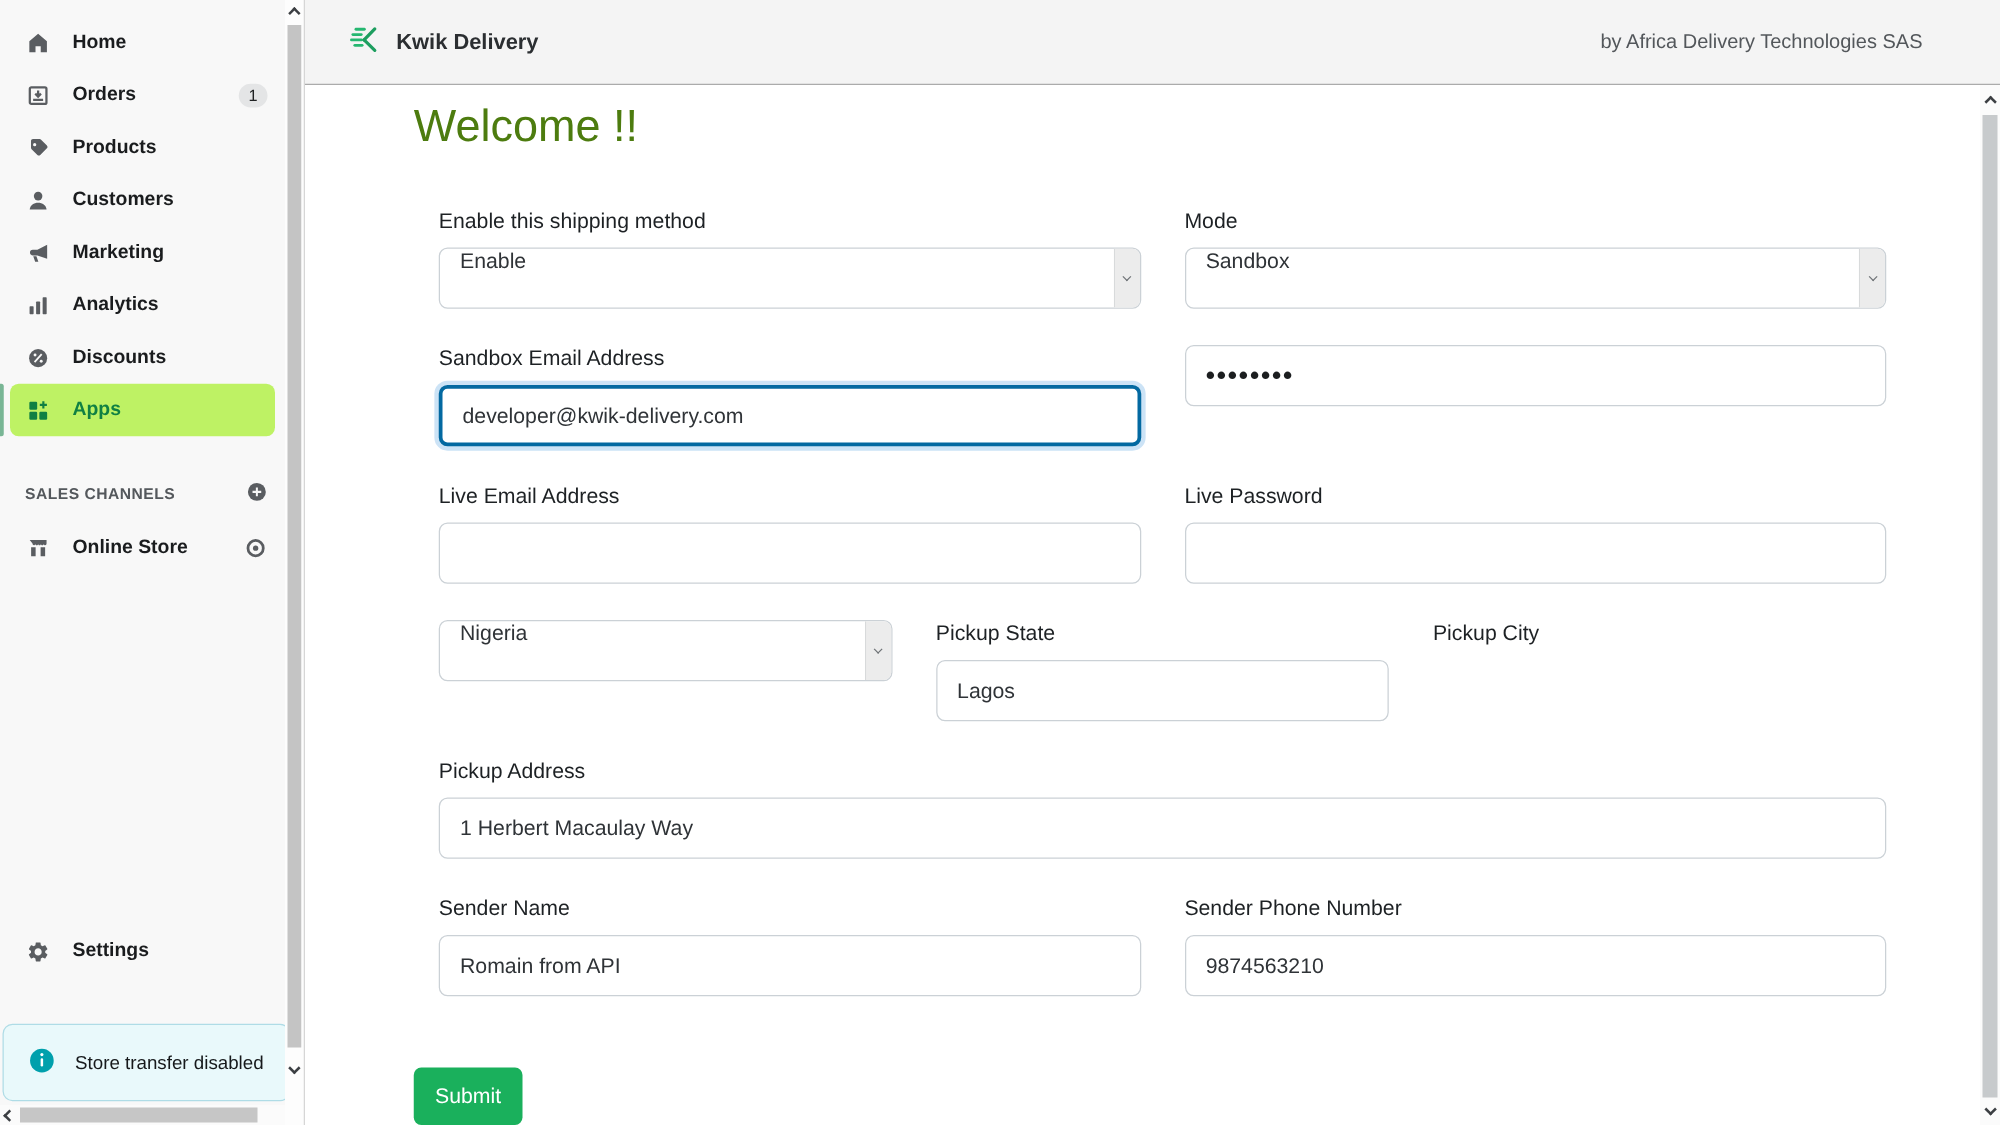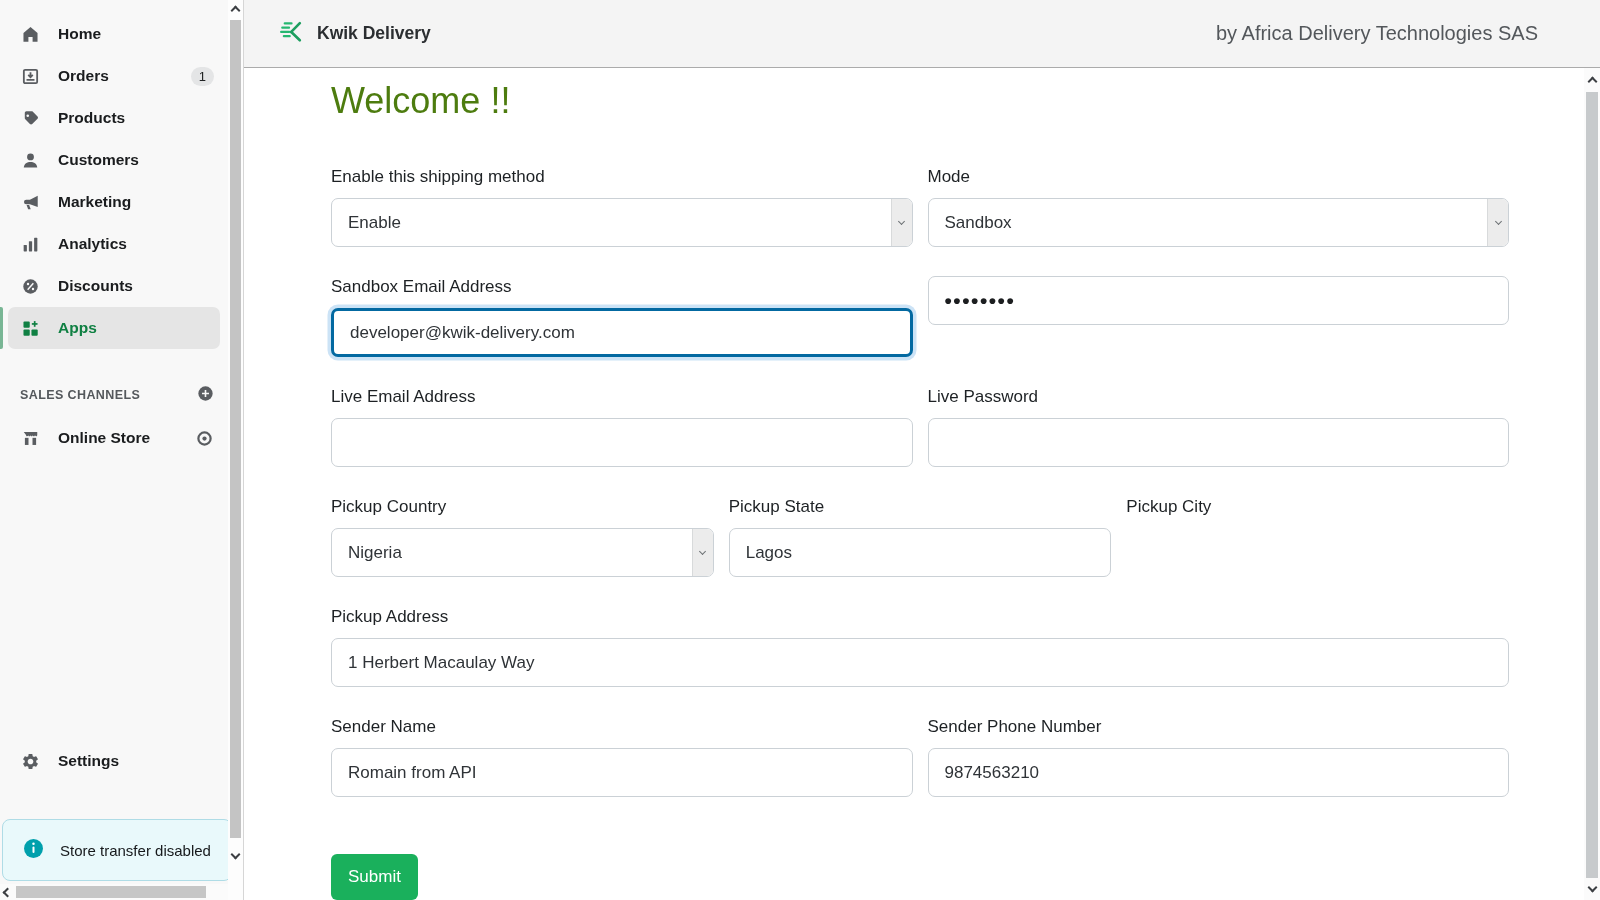--- a/index.html
+++ b/index.html
@@ -6,21 +6,21 @@
   html,body { width:1600px; height:900px; overflow:hidden; }
   body { font-family:"Liberation Sans","DejaVu Sans",sans-serif; background:#fff; color:#1d2124; }
 
   .app { position:relative; width:1600px; height:900px; overflow:hidden; background:#fff; }
 
   
   .sidebar { position:absolute; left:0; top:0; width:228px; height:900px; background:#f8f8f8; overflow:hidden; }
   .nav-list { padding-top:13px; }
   .nav-item { position:relative; height:42px; display:flex; align-items:center; gap:18px; padding:0 14px 0 20px; font-size:15.5px; font-weight:600; color:#1a1c1e; cursor:pointer; }
   .nav-item .ic { width:20px; height:20px; flex:0 0 20px; display:flex; align-items:center; justify-content:center; }
-  .nav-item.active { background:#e5e5e5; border-radius:7px; margin:0 8px; padding:0 6px 0 12px; }
+  .nav-item.active { background:#bef264; border-radius:7px; margin:0 8px; padding:0 6px 0 12px; }
   .nav-item.active .lbl { color:var(--accent-green,#108043); }
   .active-bar { position:absolute; left:0; top:307px; width:3px; height:42px; background:var(--accent-green,#108043); border-radius:0 2px 2px 0; opacity:.55; }
   .badge { margin-left:auto; background:#e4e5e6; color:#202223; font-size:13px; font-weight:400; border-radius:10px; padding:2px 8px; line-height:15px; }
   .side-heading { margin:36px 14px 0 20px; height:20px; display:flex; align-items:center; justify-content:space-between; font-size:12.5px; font-weight:600; letter-spacing:.4px; color:#54585c; }
   .channel-item { margin-top:12px; }
   .trail { margin-left:auto; display:flex; align-items:center; }
   .settings-item { position:absolute; left:0; top:740px; width:228px; }
   .store-banner { position:absolute; left:2px; top:819px; width:230px; height:62px; background:#e9f9fb; border:1px solid #afdce6; border-radius:8px; display:flex; align-items:center; gap:16px; padding-left:20px; font-size:15px; color:#16191b; }
 
   
@@ -35,36 +35,36 @@
   .chv { display:inline-block; border-style:solid; border-color:#3c3f43; border-width:0 2px 2px 0; width:7px; height:7px; }
   .chv.up { transform:rotate(-135deg); margin-top:4px; }
   .chv.down { transform:rotate(45deg); margin-bottom:3px; }
   .chv.left { transform:rotate(135deg); margin-left:3px; }
 
   
   .right { position:absolute; left:243px; top:0; width:1357px; height:900px; border-left:1px solid #d6d6d6; display:flex; flex-direction:column; }
   .topbar { height:68px; flex:0 0 68px; background:#f4f4f4; border-bottom:1px solid #ababab; display:flex; align-items:center; padding:0 62px 0 34px; }
   .brand { display:flex; align-items:center; gap:12px; }
   .brand-name { font-size:17.5px; font-weight:600; color:#2b2e31; }
-  .byline { margin-left:auto; font-size:20px; color:#53575b; }
+  .byline { margin-left:auto; font-size:16px; color:#53575b; }
 
   .content-row { flex:1; display:flex; min-height:0; }
   .content { flex:1; overflow:hidden; background:#fff; }
   .page-title { margin:12px 0 0 87px; font-size:36px; font-weight:400; color:#4d7c0f; }
 
   .form { margin:44px 0 0 87px; width:1178px; }
   .row { display:flex; gap:15px; margin-bottom:29px; }
-  .col { flex:1; min-width:0; }
+  .col { flex:1; min-width:0;margin-left:20px; }
   .fg label { display:block; font-size:17px; line-height:21px; color:#1d2124; margin-bottom:11px; }
   .control { width:100%; height:49px; background:#fff; border:1px solid #cbd1d6; border-radius:7px; font-size:17px; color:#2f3337; padding:0 16px; font-family:inherit; }
   input.control { outline:none; }
   input.control.focused { border:3px solid #0369a1; box-shadow:0 0 0 3.5px rgba(52,144,220,.25); }
   input.pw { font-size:21px; font-weight:700; letter-spacing:1.5px; color:#1c1e20; }
   .select { position:relative; cursor:pointer; }
-  .select .control { display:flex; align-items:center; padding-right:34px; }
+  .select .control { display:flex; padding-right:34px; }
   .select-strip { position:absolute; top:1px; bottom:1px; right:1px; width:21px; background:#ececec; border-left:1px solid #d8dadb; border-radius:0 6px 6px 0; display:flex; align-items:center; justify-content:center; }
   .select-strip .chv { width:5px; height:5px; border-width:0 1.5px 1.5px 0; border-color:#6d7175; transform:rotate(45deg); margin-bottom:2px; }
 
   .submit-btn { margin-top:28px; display:inline-block; background:var(--submit-green,#1ab05c); color:#fff; border:none; border-radius:6px; font-size:17px; font-family:inherit; padding:13px 17px; cursor:pointer; }
 
   
   .main-scroll { flex:0 0 16px; position:relative; background:#fbfbfb; }
   .main-scroll .thumb { position:absolute; left:2px; width:12px; top:24px; bottom:22px; background:#c7cacc; }
   .ms-btn { position:absolute; left:0; width:16px; height:18px; display:flex; align-items:center; justify-content:center; }
 </style>
@@ -300,21 +300,20 @@
               <input class="control" type="text" value="" style="">
             </div>
             <div class="col fg">
               <label>Live Password</label>
               <input class="control" type="text" value="" style="">
             </div>
           </div>
 
           <div class="row">
             <div class="col fg">
-              <label>Pickup Country</label>
               <div class="select">
                 <div class="control">
                     <span>Nigeria</span>
                   </div>
                 <span class="select-strip">
                     <span class="chv"></span>
                   </span>
               </div>
             </div>
             <div class="col fg">

